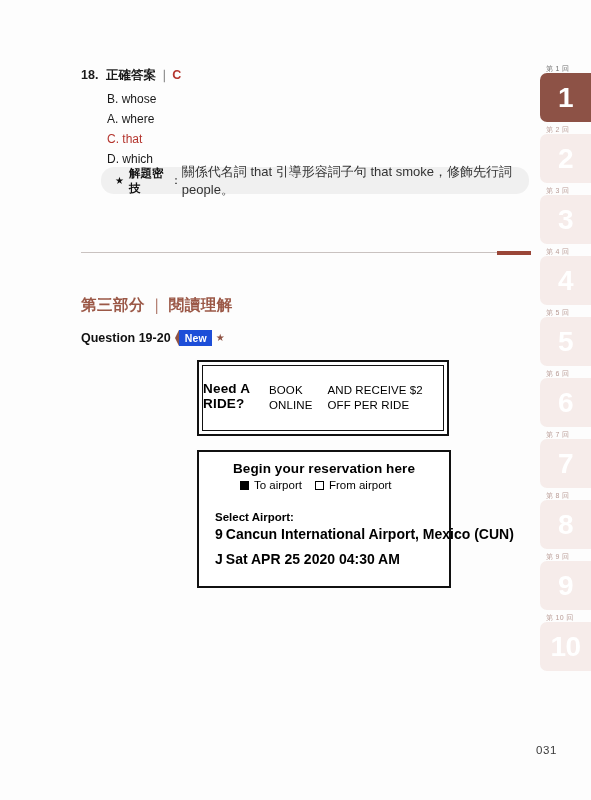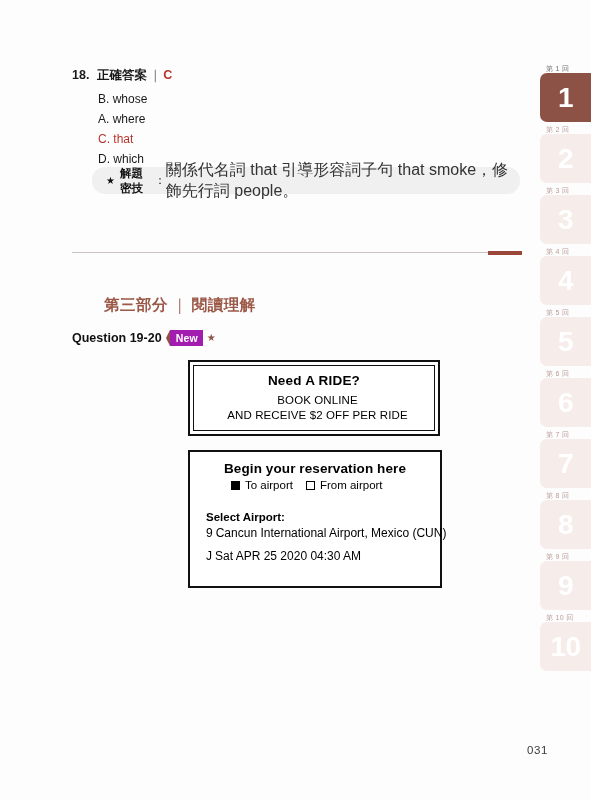--- a/index.html
+++ b/index.html
@@ -72,21 +72,21 @@
   .tab.active .tab-body {
     background: #8d5246;
   }
   .tab.active .tab-label {
     color: #6d6d6d;
   }
 
   
   #content {
     position: absolute;
-    left: 4px;
+    left: 13px;
     top: 0;
     width: 535px;
     height: 616px;
   }
 
   
   #q18 {
     position: absolute;
     left: 68px;
     top: 66px;
@@ -140,21 +140,21 @@
   #tip-bar .tip-title {
     font-size: 11.5px;
     font-weight: bold;
     color: #111;
   }
   #tip-bar .tip-colon {
     font-size: 11.5px;
     color: #111;
   }
   #tip-bar .tip-text {
-    font-size: 16px;
+    font-size: 13px;
     color: #333;
   }
 
   
   #divider {
     position: absolute;
     left: 68px;
     top: 252px;
     width: 450px;
     height: 1px;
@@ -172,21 +172,20 @@
   
   #part-heading {
     position: absolute;
     left: 68px;
     top: 295px;
     font-size: 15.5px;
     font-weight: bold;
     color: #9b5847;
     letter-spacing: .5px;
     white-space: nowrap;
-    margin-left: 32px;
   }
   #part-heading .sep { margin: 0 4px; font-weight: normal; }
 
   
   #question-line {
     position: absolute;
     left: 68px;
     top: 330px;
     display: flex;
     align-items: center;
@@ -194,21 +193,21 @@
   }
   #question-line .q-range {
     font-size: 12.5px;
     font-weight: bold;
     color: #111;
   }
   .new-badge {
     position: relative;
     display: inline-block;
     margin-left: 8px;
-    background: #a21caf;
+    background: #1d4ed8;
     color: #fff;
     font-size: 10.5px;
     font-weight: bold;
     line-height: 14px;
     padding: 1px 5px 1px 6px;
     letter-spacing: .2px;
   }
   .new-badge::before {
     content: "";
     position: absolute;
@@ -237,21 +236,21 @@
     border: 2px solid #111;
     box-sizing: border-box;
     background: #fff;
   }
   #ad-box .inner {
     position: absolute;
     inset: 3px;
     border: 1px solid #111;
     box-sizing: border-box;
     display: flex;
-    flex-direction: column;
+    flex-direction: row;
     align-items: center;
     justify-content: center;
   }
   #ad-box .ad-title {
     font-size: 13.5px;
     font-weight: bold;
     color: #000;
     margin-bottom: 5px;
     letter-spacing: .2px;
   }
@@ -304,24 +303,25 @@
   .cbox.checked { background: #000; }
   .radio-row .opt-gap { display: inline-block; width: 13px; }
   .field-label {
     font-size: 11.5px;
     font-weight: bold;
     color: #000;
     margin-bottom: 3px;
     margin-top: 20px;
   }
   .field-value {
-    font-size: 12px;
+    font-size: 14px;
     color: #000;
     margin-bottom: 9px;
     white-space: nowrap;
+    font-weight: bold;
   }
   .field-value .sel-marker {
     display: inline-block;
     margin-right: 3px;
   }
 
   
   #page-number {
     position: absolute;
     left: 523px;

